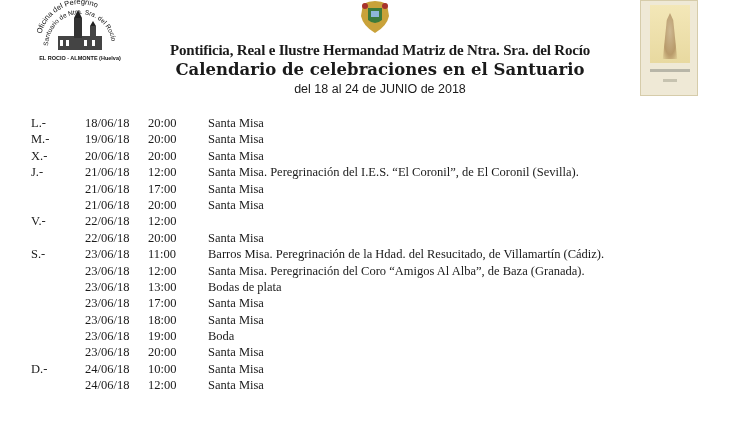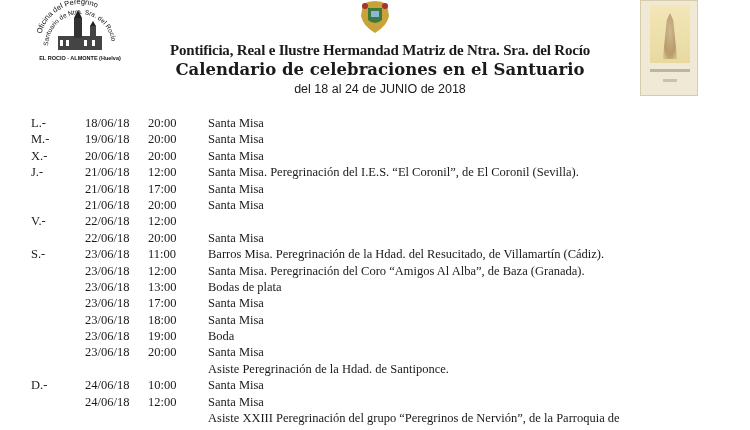--- a/index.html
+++ b/index.html
@@ -155,36 +155,24 @@
       <span class="c-time">19:00</span>
       <span class="c-event">Boda</span>
     </div>
   <div class="row">
       <span class="c-day"></span>
       <span class="c-date">23/06/18</span>
       <span class="c-time">20:00</span>
       <span class="c-event">Santa Misa</span>
     </div>
   <div class="row">
-      <span class="c-day"></span>
-      <span class="c-date"></span>
-      <span class="c-time"></span>
-      <span class="c-event">Asiste Peregrinación de la Hdad. de Santiponce.</span>
-    </div>
-  <div class="row">
       <span class="c-day">D.-</span>
       <span class="c-date">24/06/18</span>
       <span class="c-time">10:00</span>
       <span class="c-event">Santa Misa</span>
     </div>
   <div class="row">
       <span class="c-day"></span>
       <span class="c-date">24/06/18</span>
       <span class="c-time">12:00</span>
       <span class="c-event">Santa Misa</span>
     </div>
-  <div class="row">
-      <span class="c-day"></span>
-      <span class="c-date"></span>
-      <span class="c-time"></span>
-      <span class="c-event">Asiste XXIII Peregrinación del grupo “Peregrinos de Nervión”, de la Parroquia de</span>
-    </div>
 </div>
 
 </body></html>

